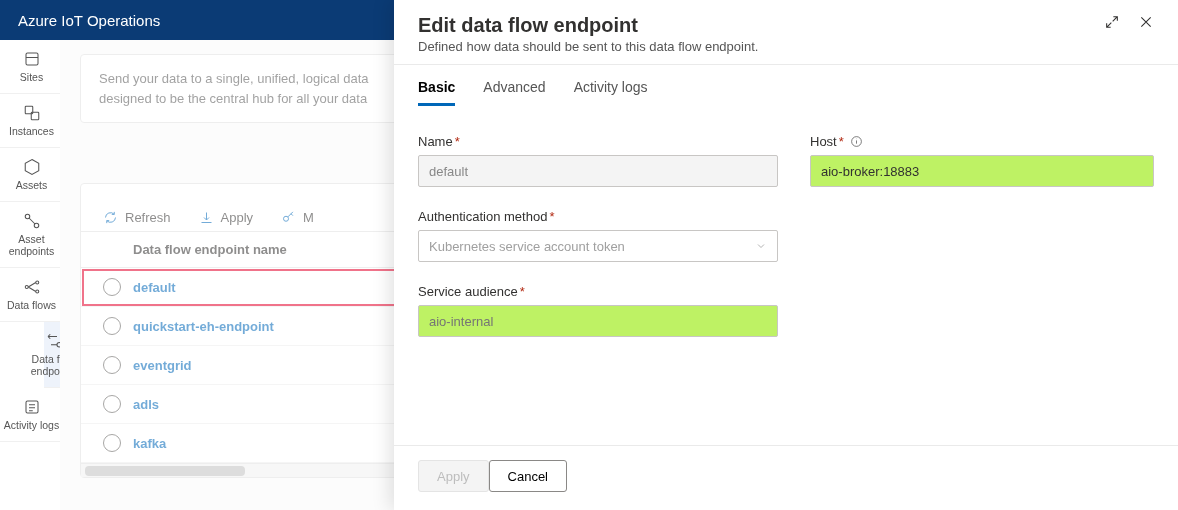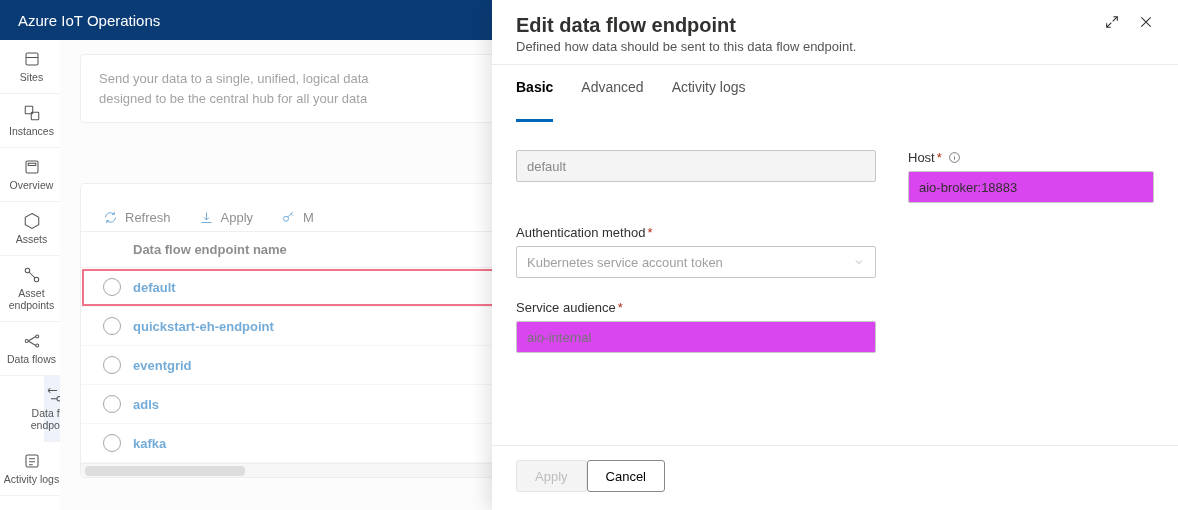--- a/index.html
+++ b/index.html
@@ -144,21 +144,21 @@
       width: 160px;
       background: #c2c2c2;
       border-radius: 4px;
     }
     
     .panel {
       position: absolute;
       right: 0;
       top: 0;
       bottom: 0;
-      width: 686px;
+      width: 784px;
       background: #fff;
       box-shadow: -4px 0 18px rgba(0,0,0,0.12);
       display: flex;
       flex-direction: column;
     }
     .panel-header {
       padding: 14px 24px 10px 24px;
       display: flex;
       align-items: flex-start;
       justify-content: space-between;
@@ -167,42 +167,42 @@
     .panel-title { font-size: 20px; font-weight: 600; margin-bottom: 2px; }
     .panel-sub { font-size: 13px; color: #555; }
     .panel-actions { display: flex; gap: 18px; }
     .panel-actions svg { width: 16px; height: 16px; stroke: #323130; fill: none; stroke-width: 1.6; cursor: pointer; }
     .tabs {
       display: flex;
       gap: 28px;
       padding: 14px 24px 0 24px;
       font-size: 14px;
     }
-    .tab { padding-bottom: 24px; color: #555; cursor: pointer; }
+    .tab { padding-bottom: 8px; color: #555; cursor: pointer; }
     .tab.active { color: #000; font-weight: 600; border-bottom: 3px solid #0067b8; }
     .form {
       padding: 10px 24px 0 24px;
       display: grid;
       grid-template-columns: 360px 1fr;
       column-gap: 32px;
       row-gap: 22px;
       margin-top: 18px;
     }
     .field label { font-size: 13px; display: block; margin-bottom: 6px; }
     .req { color: #b22912; margin-left: 2px; }
     .info-icon svg { width: 13px; height: 13px; stroke: #555; fill: none; stroke-width: 1.4; vertical-align: -2px; margin-left: 3px;}
     .input, .select {
       width: 100%;
       height: 32px;
       border: 1px solid #c8c6c4;
       border-radius: 2px;
       padding: 0 10px;
       font-size: 13px;
       font-family: inherit;
-      background: #d946ef;
+      background: #bef264;
       color: #323130;
     }
     .input.readonly {
       background: #f4f4f4;
       color: #888;
     }
     .select.disabled {
       background: #fff;
       color: #a0a0a0;
       display: flex;
@@ -251,27 +251,20 @@
         <path d="M4 10h16"></path>
       </svg>
     <span>Sites</span>
   </div>
   <div class="rail-item">
     <svg viewBox="0 0 24 24">
         <rect x="3" y="3" width="10" height="10" rx="1"></rect>
         <rect x="11" y="11" width="10" height="10" rx="1"></rect>
       </svg>
     <span>Instances</span>
-  </div>
-  <div class="rail-item">
-    <svg viewBox="0 0 24 24">
-        <rect x="4" y="4" width="16" height="16" rx="2"></rect>
-        <rect x="7" y="7" width="10" height="3"></rect>
-      </svg>
-    <span>Overview</span>
   </div>
   <div class="rail-item">
     <svg viewBox="0 0 24 24">
         <path d="M12 2l9 5v10l-9 5-9-5V7z"></path>
       </svg>
     <span>Assets</span>
   </div>
   <div class="rail-item">
     <svg viewBox="0 0 24 24">
         <circle cx="6" cy="6" r="3"></circle>
@@ -381,20 +374,21 @@
   </div>
 
   <div class="tabs">
     <div class="tab active">Basic</div>
     <div class="tab">Advanced</div>
     <div class="tab">Activity logs</div>
   </div>
 
   <div class="form">
     <div class="field">
+      <label><span>Name</span><span class="req">*</span></label>
       <input class="input readonly" readonly="" value="default" style="">
     </div>
     <div class="field">
       <label>
         <span>Host</span><span class="req">*</span>
         <span class="info-icon"><svg viewBox="0 0 24 24">
               <circle cx="12" cy="12" r="9"></circle>
               <path d="M12 10v6M12 7v.5"></path>
             </svg></span>
       </label>

